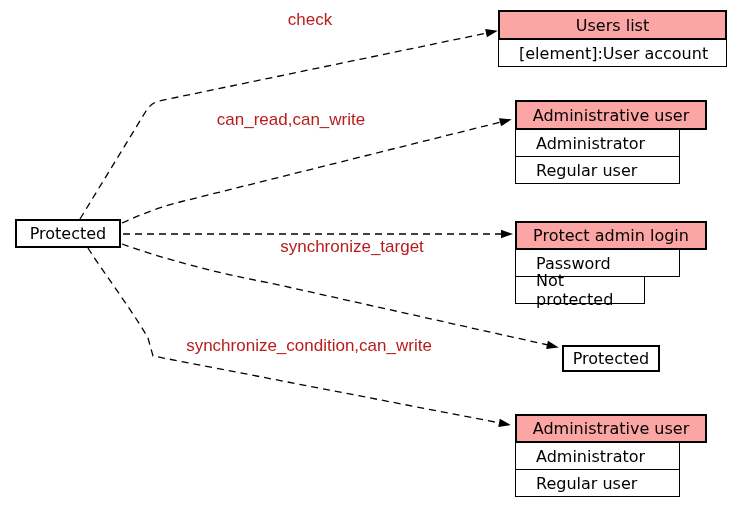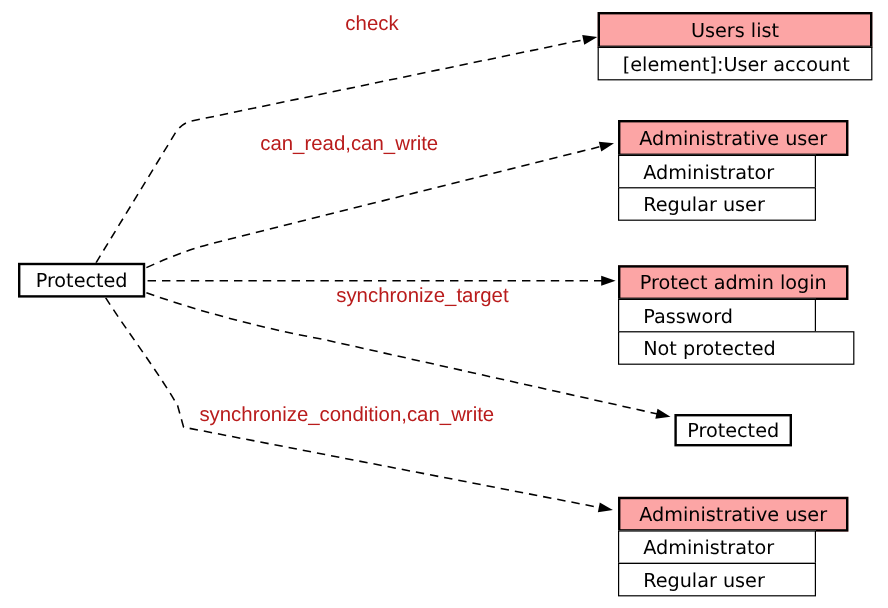--- a/index.html
+++ b/index.html
@@ -83,39 +83,39 @@
     <path class="edge" d="M 80 219 L 146 111 Q 151 103 159 101 L 487 33" marker-end="url(#arrow)"></path>
     <path class="edge" d="M 122 223 Q 155 208 180 202 L 501 122" marker-end="url(#arrow)"></path>
     <path class="edge" d="M 123 234 L 502 234" marker-end="url(#arrow)"></path>
     <path class="edge" d="M 122 244 Q 190 268 270 283 L 548 345" marker-end="url(#arrow)"></path>
     <path class="edge" d="M 88 248 C 105 275 130 307 148 338 L 153 356 L 500 423" marker-end="url(#arrow)"></path>
   </svg>
 
   <div class="edge-label" style="left:310px; top:20px;">check</div>
   <div class="edge-label" style="left:291px; top:120px;">can_read,can_write</div>
   <div class="edge-label" style="left:316px; top:247px;margin-left:36px;">synchronize_target</div>
-  <div class="edge-label" style="left:289px; top:346px;">synchronize_condition,can_write</div>
+  <div class="edge-label" style="left:309px; top:346px;">synchronize_condition,can_write</div>
 
   <div class="simple-node" style="left:15px; top:219px; width:106px; height:29px;">Protected</div>
 
   <div class="record" style="left:498px; top:10px;">
     <div class="hdr" style="width:229px;">Users list</div>
     <div class="row" style="width:229px;">[element]:User account</div>
   </div>
 
   <div class="record" style="left:515px; top:100px;">
     <div class="hdr" style="width:192px;">Administrative user</div>
     <div class="row" style="width:165px;">Administrator</div>
     <div class="row" style="width:165px;">Regular user</div>
   </div>
 
   <div class="record" style="left:515px; top:221px;">
     <div class="hdr" style="width:192px; height:29px;">Protect admin login</div>
     <div class="row" style="width:165px;">Password</div>
-    <div class="row" style="width:197px;">Not protected</div>
+    <div class="row" style="width:130px;">Not protected</div>
   </div>
 
   <div class="simple-node" style="left:562px; top:345px; width:98px; height:27px;">Protected</div>
 
   <div class="record" style="left:515px; top:414px;">
     <div class="hdr" style="width:192px; height:29px;">Administrative user</div>
     <div class="row" style="width:165px;">Administrator</div>
     <div class="row" style="width:165px;">Regular user</div>
   </div>
 

